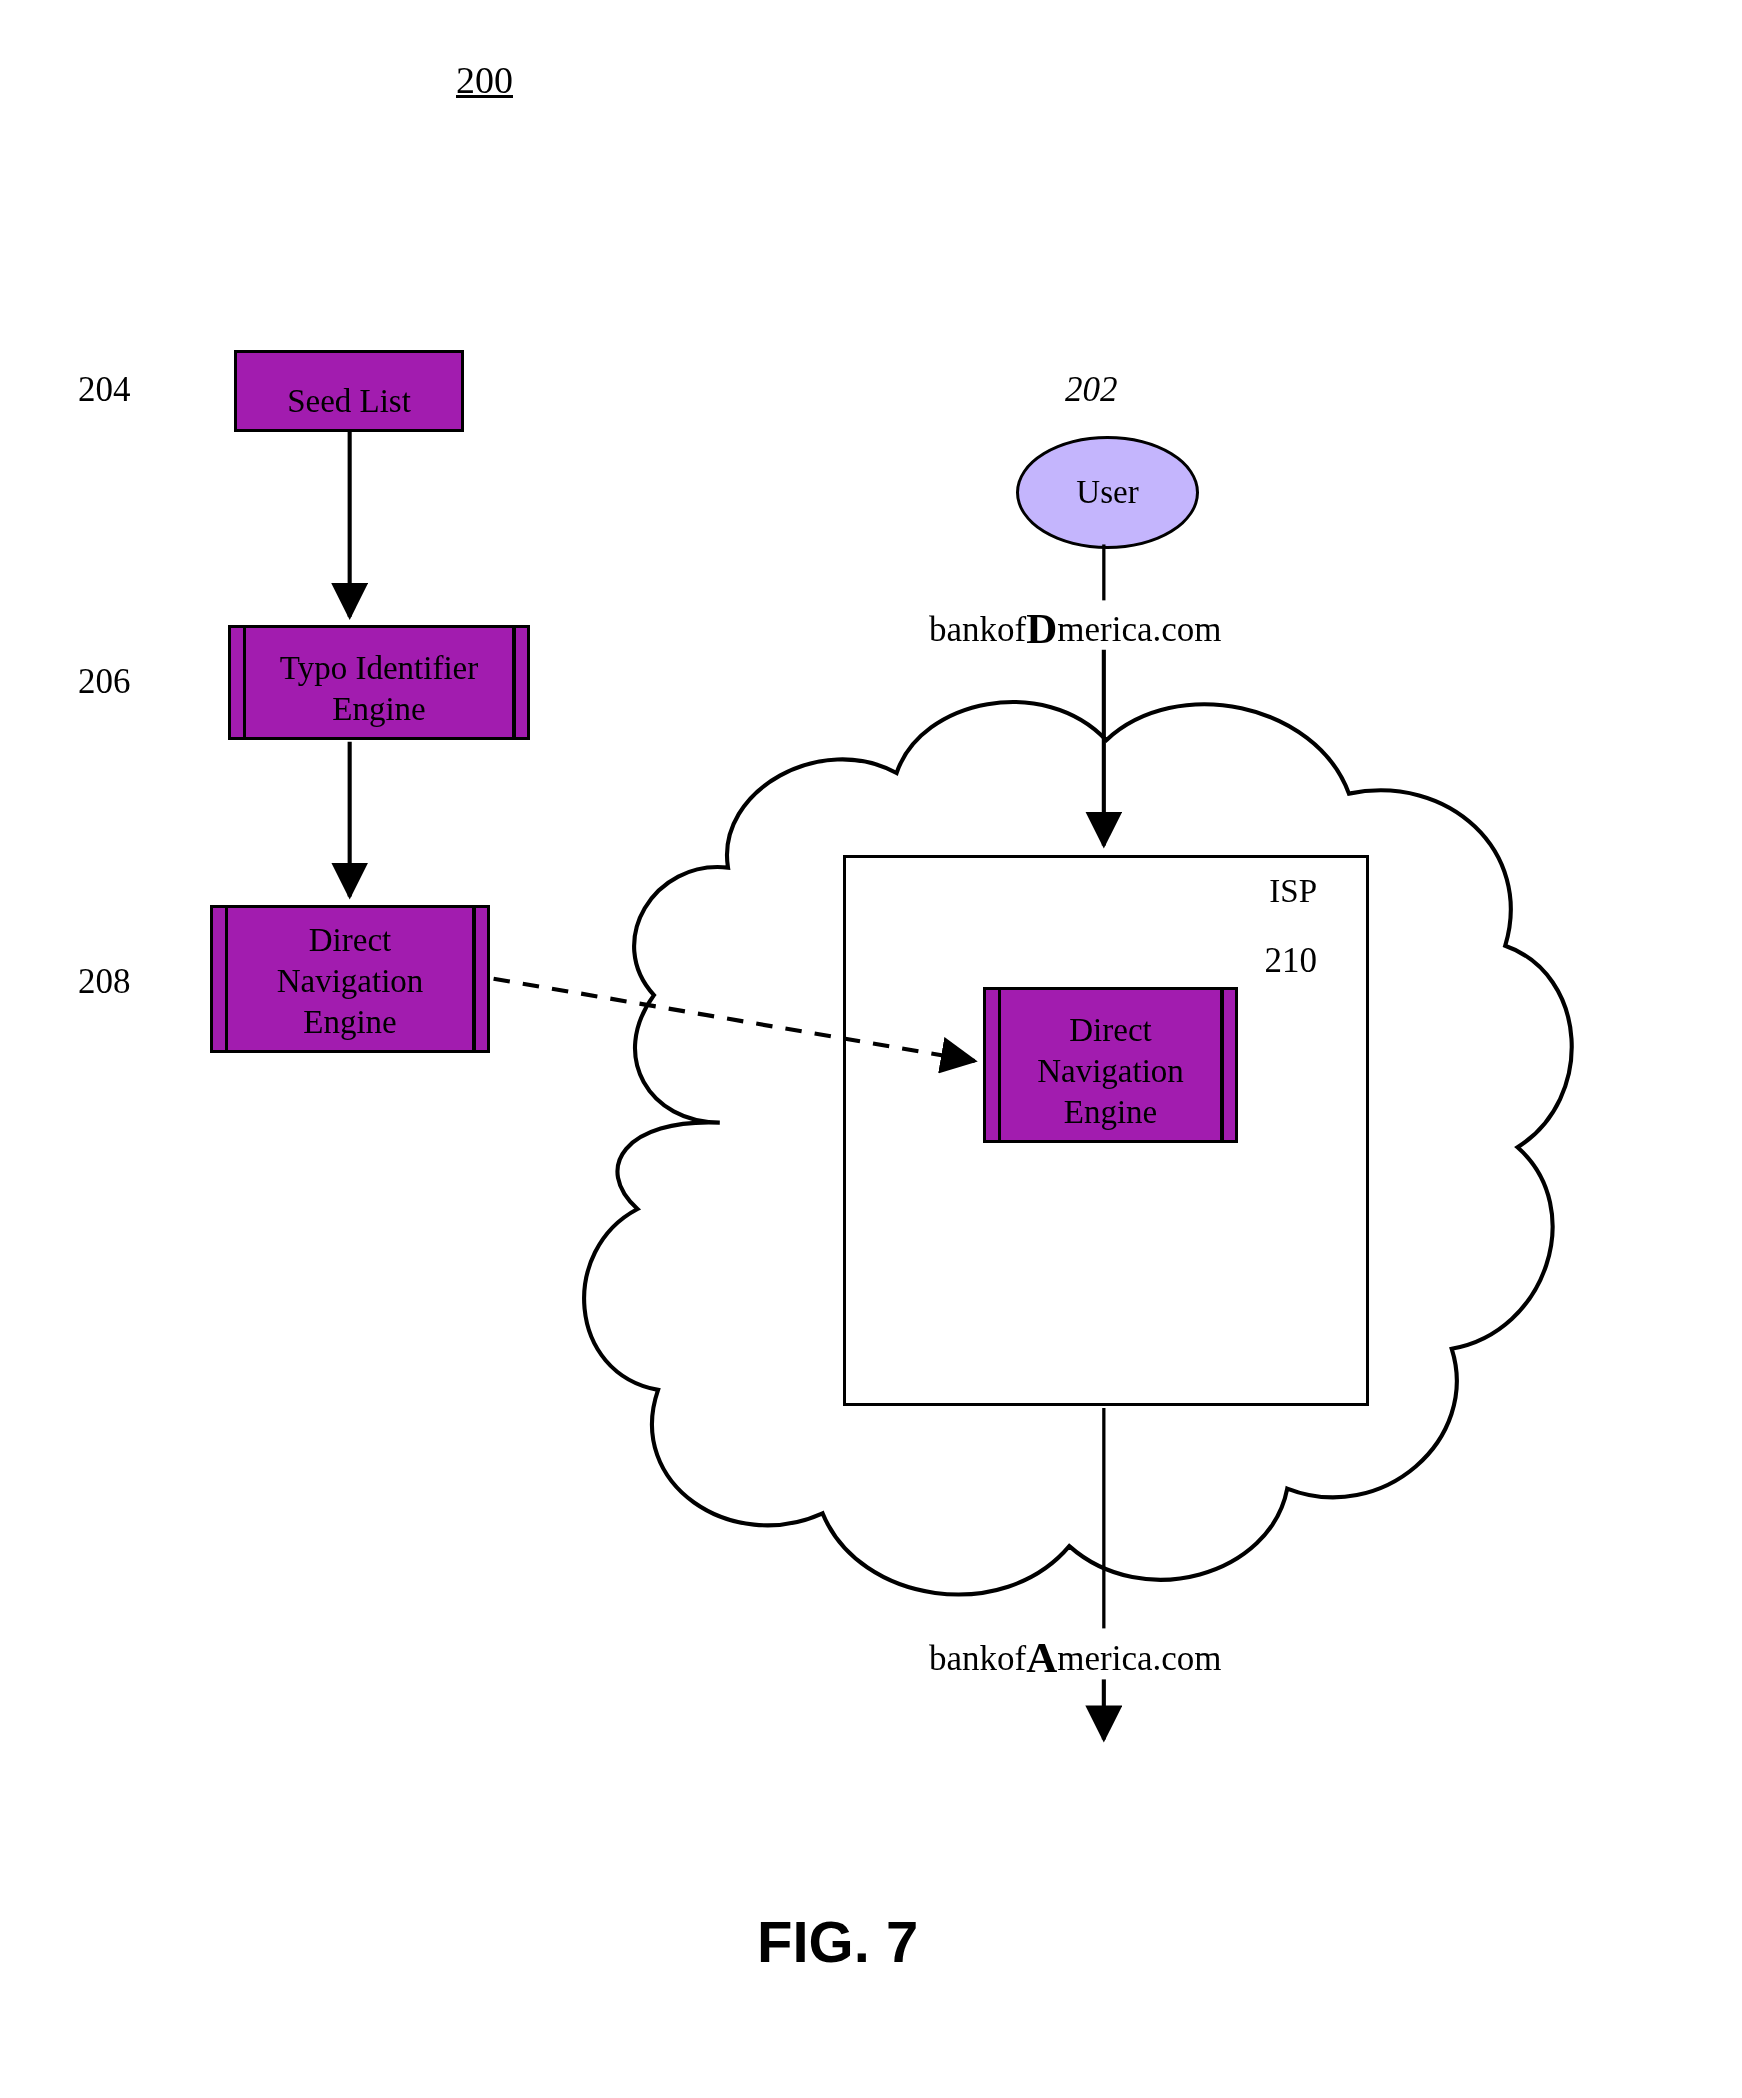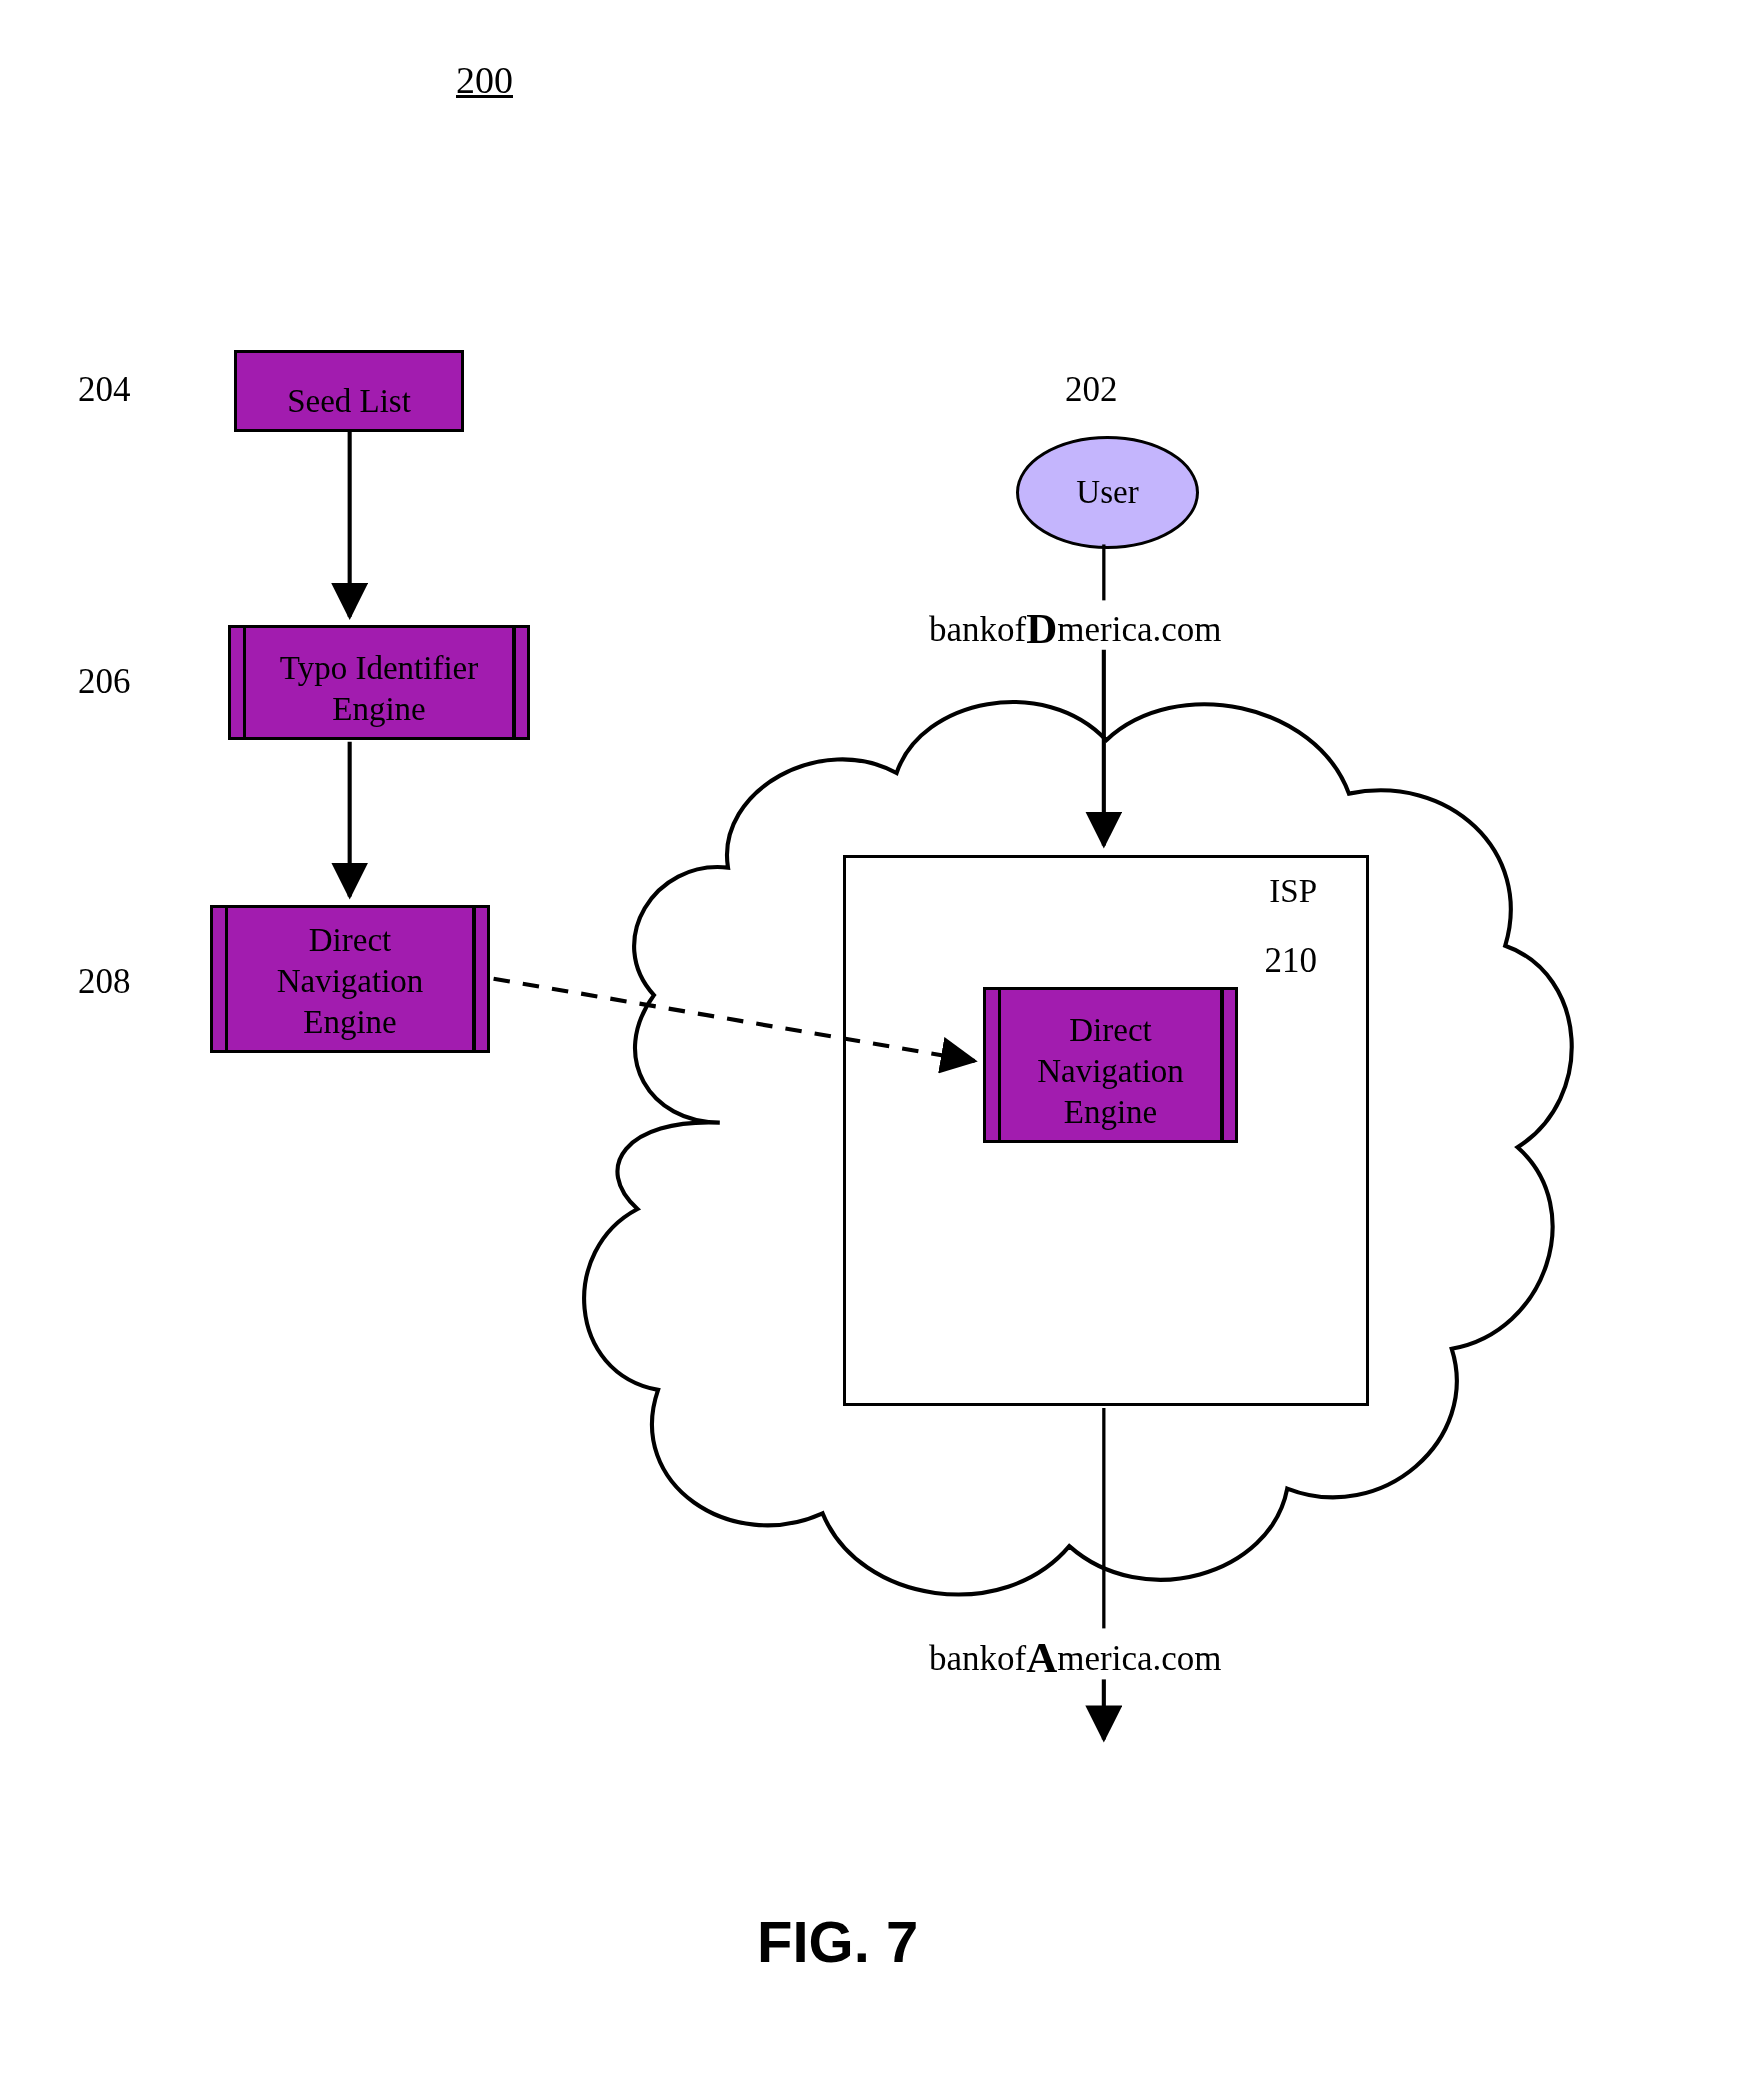--- a/index.html
+++ b/index.html
@@ -124,21 +124,21 @@
   </div>
 
   <div class="box double" style="left:210px; top:905px; width:280px; height:148px;">
     <span class="inner-left"></span>
       <span class="inner-right"></span>
     <span style="white-space:pre;">Direct
 Navigation
 Engine</span>
   </div>
 
-  <div class="label" style="left:1065px; top:370px;">202</div>
+  <div class="label" style="left:1065px; top:370px;font-style:italic;">202</div>
   <div class="ellipse" style="left:1016px; top:436px; width:177px; height:107px;">
     <span>User</span>
   </div>
 
   <div class="typed" style="left:929px; top:604px;">
     <span>bankof</span><span class="em">D</span><span>merica.com</span>
   </div>
 
   <svg class="conn" viewBox="0 0 2119 2551" width="1743" height="2098">
     <path d="

